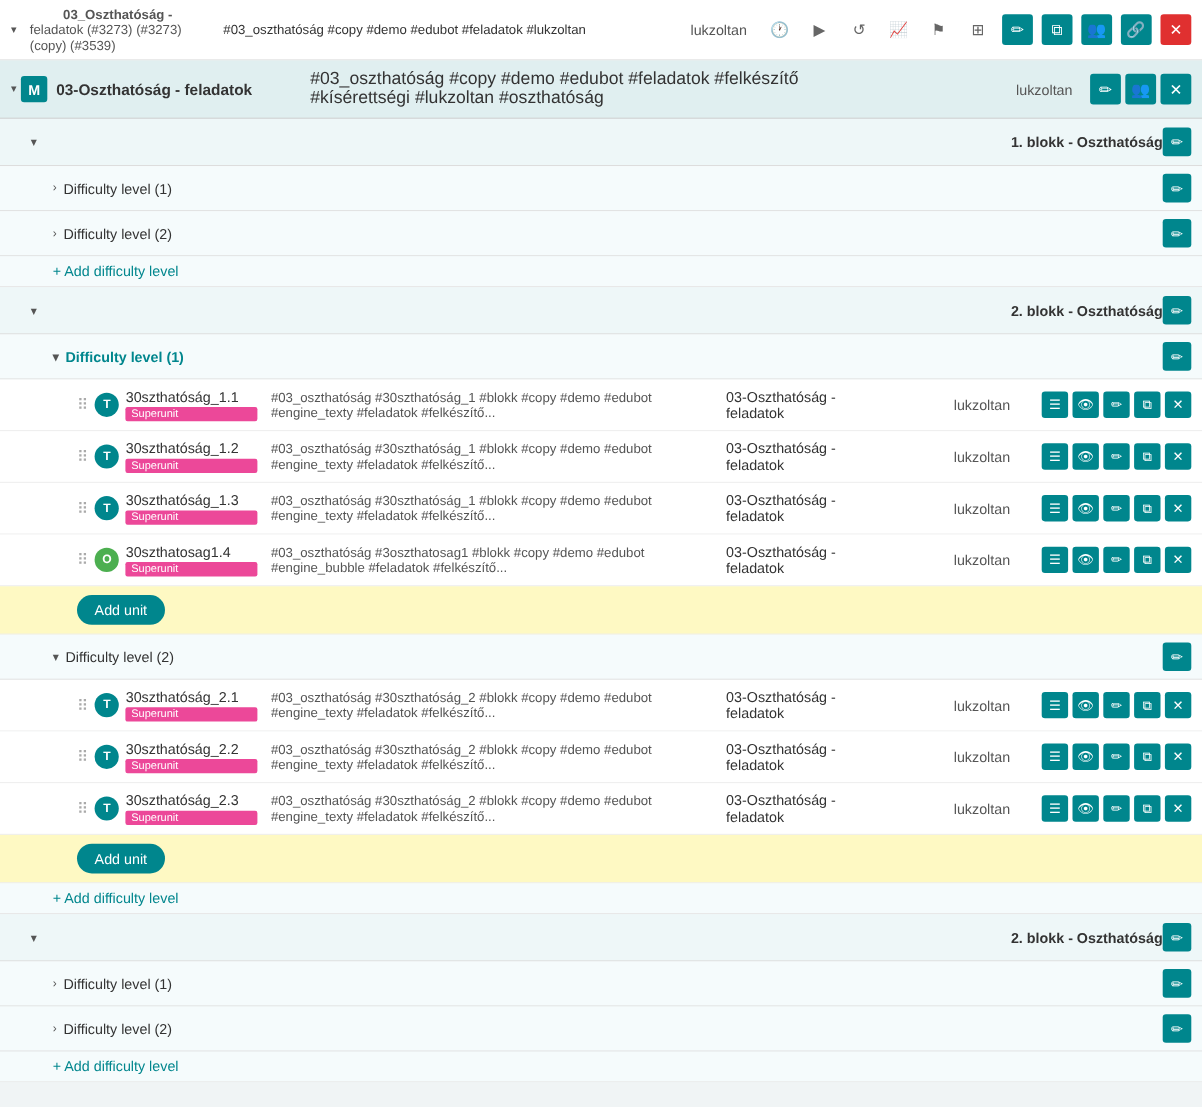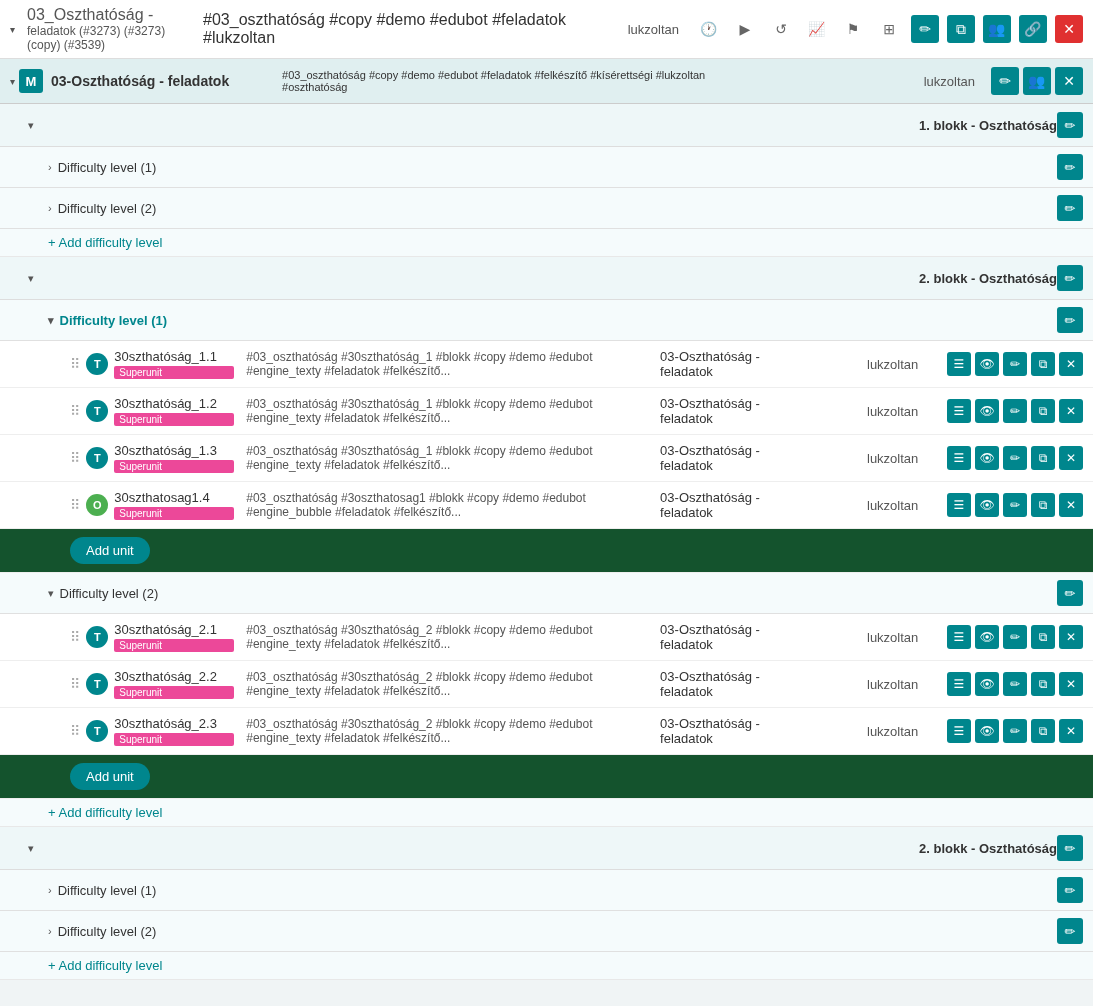--- a/index.html
+++ b/index.html
@@ -15,22 +15,22 @@
       gap: 8px;
       min-height: 48px;
     }
     .top-header .title-area {
       display: flex;
       flex-direction: column;
       font-size: 12px;
       color: #555;
       min-width: 160px;
     }
-    .top-header .title-area .main-title { font-weight: normal; font-size: 16px; }
-    .top-header .tags-area { flex: 1; font-size: 16px; color: #333; padding: 0 8px; }
+    .top-header .title-area .main-title { font-weight: bold; font-size: 12px; text-align: center; }
+    .top-header .tags-area { flex: 1; font-size: 12px; color: #333; padding: 0 8px; }
     .top-header .user-area { font-size: 13px; color: #555; margin-right: 8px; }
     .top-header .icon-btn {
       width: 28px; height: 28px;
       display: flex; align-items: center; justify-content: center;
       border: none; background: none; cursor: pointer; color: #666;
       font-size: 14px;
     }
     .top-header .icon-btn.teal { background: #00868d; color: #fff; border-radius: 3px; }
     .top-header .icon-btn.red { background: #e03030; color: #fff; border-radius: 3px; }
     .chevron-down { font-size: 10px; color: #555; margin-right: 4px; }
@@ -46,21 +46,21 @@
       padding: 8px 10px;
       border-bottom: 1px solid #ccc;
       min-height: 42px;
     }
     .section-header-row .icon-m {
       width: 24px; height: 24px; background: #00868d; color: #fff;
       display: flex; align-items: center; justify-content: center;
       font-weight: bold; font-size: 13px; border-radius: 3px; margin-right: 8px;
     }
     .section-header-row .section-name { font-weight: bold; font-size: 14px; flex: 1; }
-    .section-header-row .section-tags { flex: 2; font-size: 11px; color: #333; }
+    .section-header-row .section-tags { flex: 2; font-size: 16px; color: #333; }
     .section-header-row .section-user { flex: 1; font-size: 13px; color: #555; text-align: right; padding-right: 16px; }
     .section-header-row .actions { display: flex; gap: 4px; }
 
     
     .block-row {
       background: #eef7f8;
       display: flex;
       align-items: center;
       padding: 8px 10px 8px 28px;
       border-bottom: 1px solid #ddd;
@@ -119,21 +119,21 @@
       background: #ec4899; color: #fff; font-size: 10px;
       padding: 1px 5px; border-radius: 2px; display: inline-block; margin-top: 2px;
     }
     .unit-row .unit-tags { flex: 2; font-size: 12px; color: #555; }
     .unit-row .unit-collection { flex: 1; font-size: 13px; color: #333; }
     .unit-row .unit-user { flex: 0 0 80px; font-size: 13px; color: #555; }
     .unit-row .actions { display: flex; gap: 4px; margin-left: auto; }
 
     
     .add-unit-row {
-      background: #14532d;
+      background: #fef9c3;
       padding: 8px 10px 8px 70px;
       border-bottom: 1px solid #eee;
     }
     .add-unit-btn {
       background: #00868d; color: #fff; border: none; border-radius: 20px;
       padding: 6px 16px; font-size: 13px; cursor: pointer;
     }
 
     
     .btn-icon {

